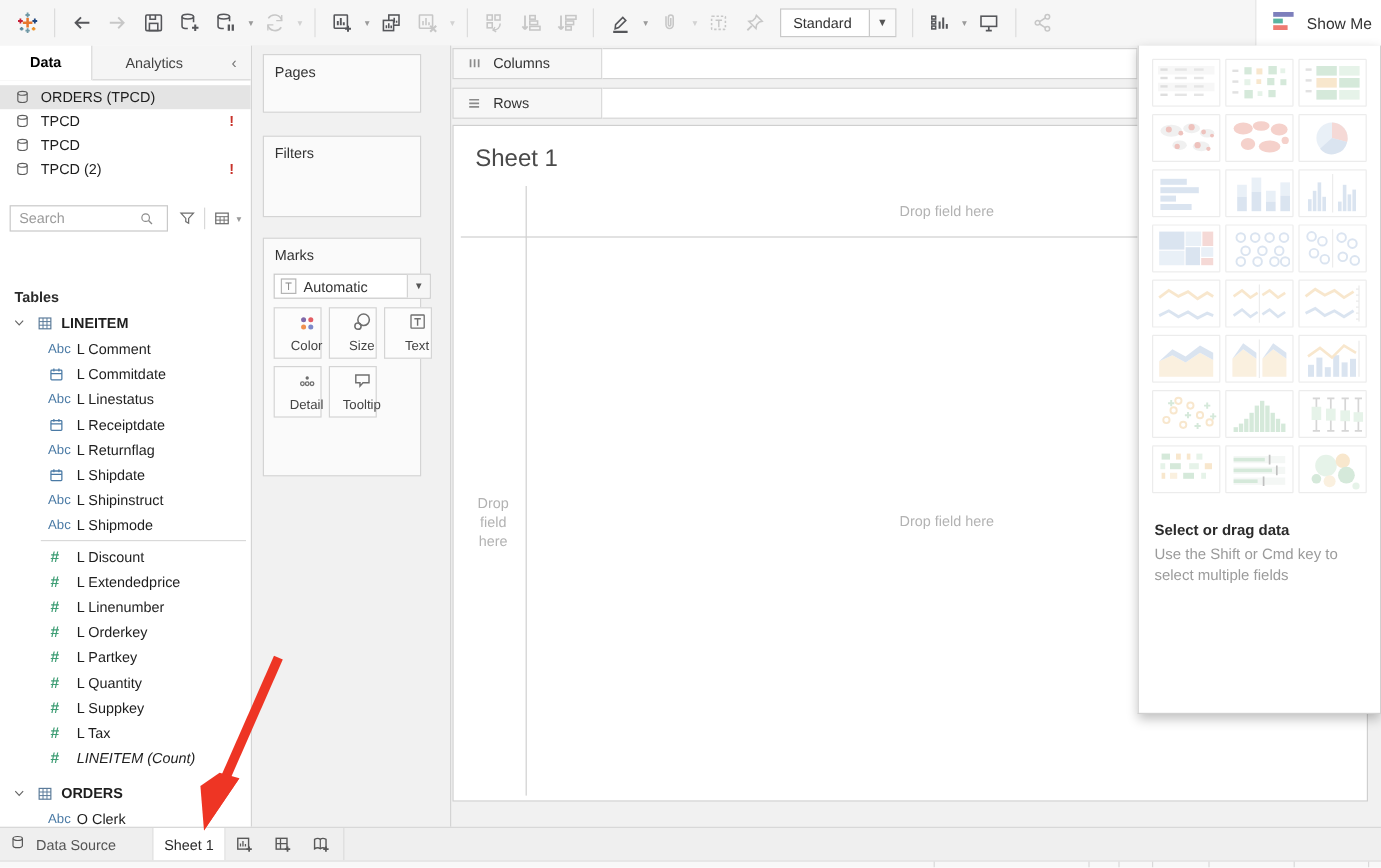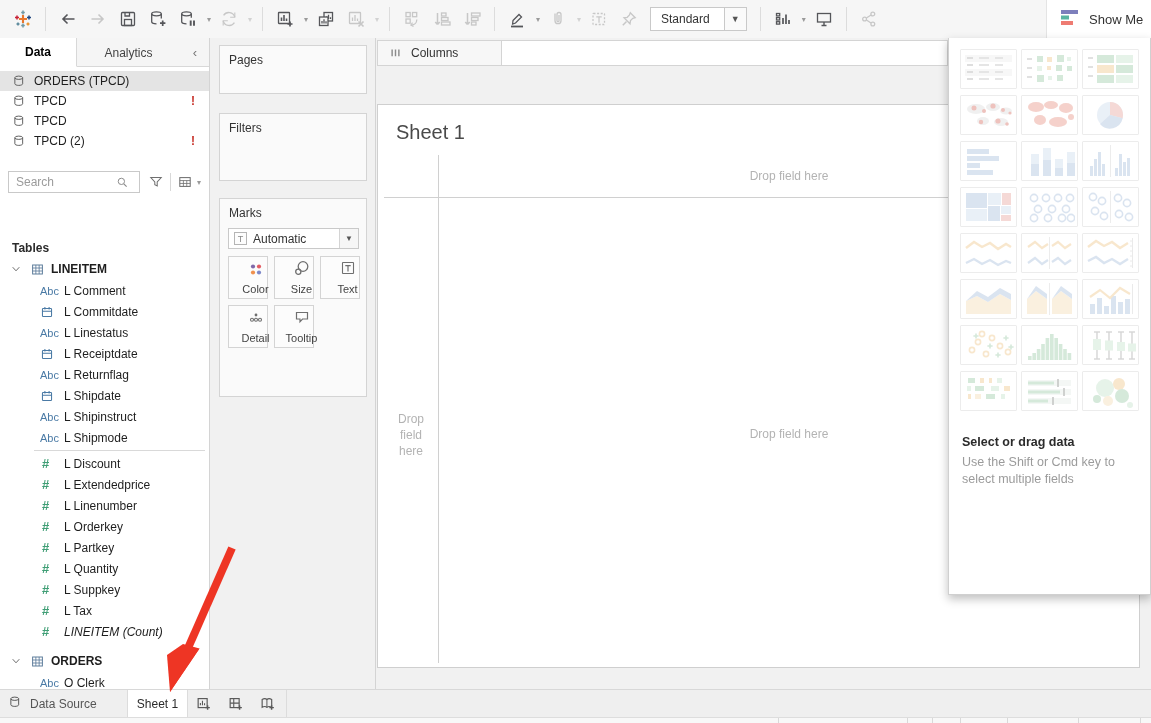--- a/index.html
+++ b/index.html
@@ -60,21 +60,21 @@
   .field-row .f-ic { width:24px; display:flex; align-items:center; font-size:10px; }
   .field-row .f-ic.abc { color:#4a7aa5; font-weight:normal; font-size:11px; letter-spacing:0; }
   .field-row .f-ic.hash { color:#3f9e75; font-weight:bold; font-size:13px; padding-left:2px;}
   .field-row .f-lbl { font-size:12px; color:#1e1e1e; }
   .field-row .f-lbl.italic { font-style:italic; }
   .field-div { height:1px; background:#d9d9d9; margin:2px 8px 2px 30px; }
 
   
   .cards-panel { position:absolute; left:210px; top:38px; width:166px; height:651px; background:#f1f1f1;
                  border-right:1px solid #d4d4d4; }
-  .card { position:absolute; left:9px; width:148px; background:#fafafa; border:1px solid #d4d4d4; }
+  .card { position:absolute; left:9px; width:132px; background:#fafafa; border:1px solid #d4d4d4; }
   .card .c-lbl { font-size:12px; color:#333; padding:7px 0 0 9px; }
   .card.pages { top:7px; height:49px; }
   .card.filters { top:75px; height:68px; }
   .card.marks { top:160px; height:199px; }
   .marks-dd { position:absolute; left:8px; top:29px; width:131px; height:21px; background:#fff;
               border:1px solid #c9c9c9; display:flex; align-items:center; }
   .marks-dd .t-ic { width:13px; height:13px; border:1px solid #b5b5b5; color:#8a8a8a; font-size:9px;
                     display:flex; align-items:center; justify-content:center; margin:0 6px 0 5px; background:#fdfdfd;}
   .marks-dd .dd-lbl { font-size:12px; color:#333; }
   .marks-dd .dd-caret { margin-left:auto; width:19px; height:19px; border-left:1px solid #d4d4d4;
@@ -567,20 +567,31 @@
     <div class="sh-lbl">
       <span class="sh-ic" id="ic-cols">
           <svg width="15" height="15" viewBox="0 0 20 20" fill="none" stroke="currentColor" stroke-width="1.3">
             <path d="M5.5 4.5v9M10 4.5v9M14.5 4.5v9" stroke-width="1.9"></path>
           </svg>
         </span>
       <span>Columns</span>
     </div>
     <div class="sh-field"></div>
   </div>
+  <div class="shelf rows">
+    <div class="sh-lbl">
+      <span class="sh-ic" id="ic-rows">
+          <svg width="15" height="15" viewBox="0 0 20 20" fill="none" stroke="currentColor" stroke-width="1.3">
+            <path d="M4 5.5h11M4 9.5h11M4 13.5h11" stroke-width="1.9"></path>
+          </svg>
+        </span>
+      <span>Rows</span>
+    </div>
+    <div class="sh-field"></div>
+  </div>
 
   <div class="canvas">
     <div class="sheet-title">Sheet 1</div>
     <div class="hline"></div>
     <div class="vline"></div>
     <div class="drop-hint drop-col">Drop field here</div>
     <div class="drop-hint drop-row">Drop field here</div>
     <div class="drop-hint drop-body">Drop field here</div>
   </div>
 

